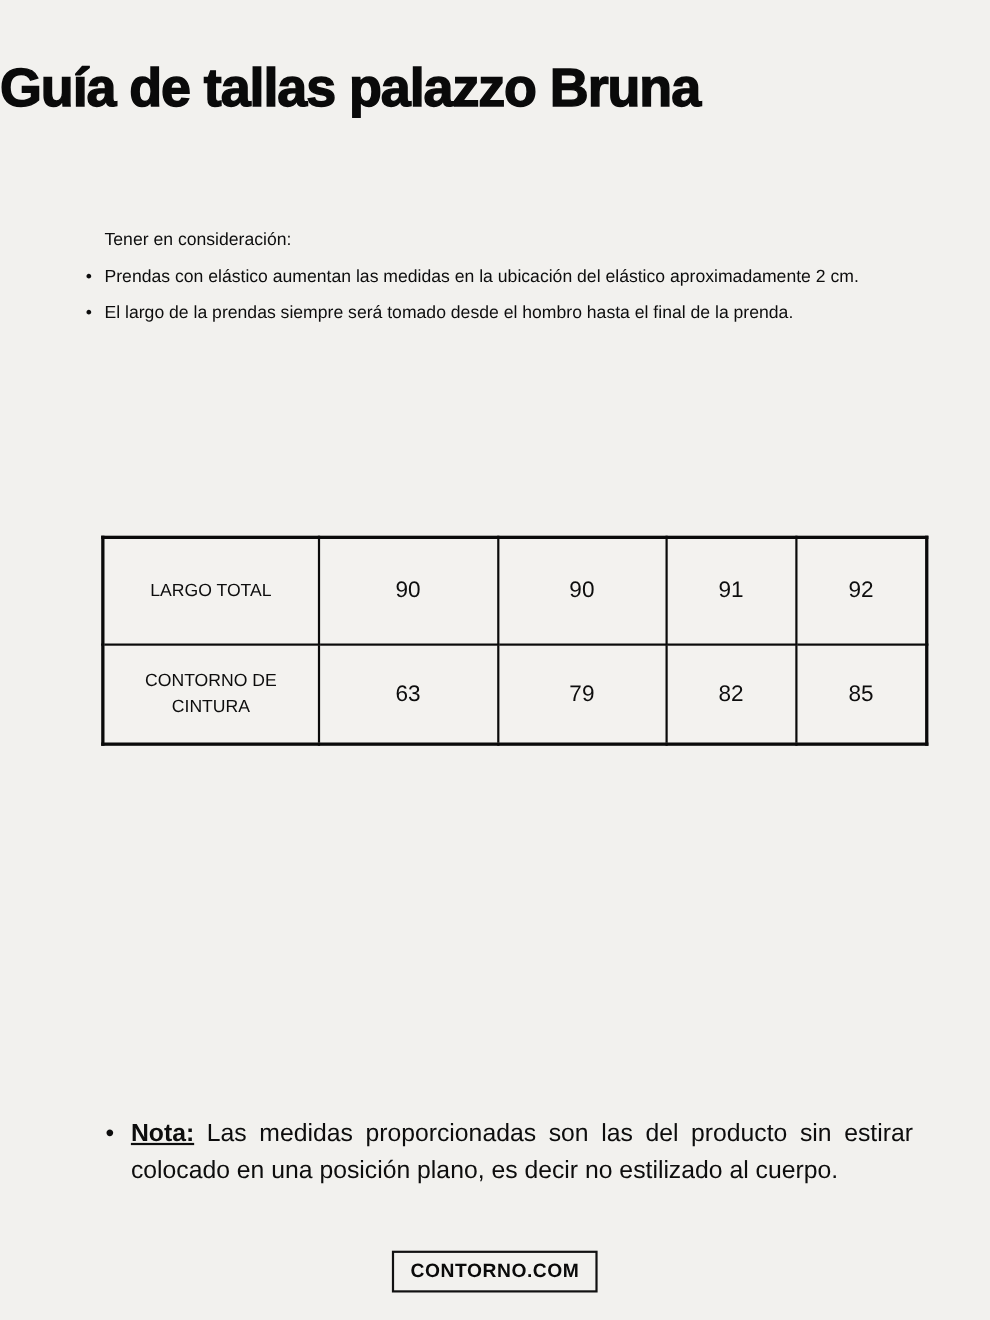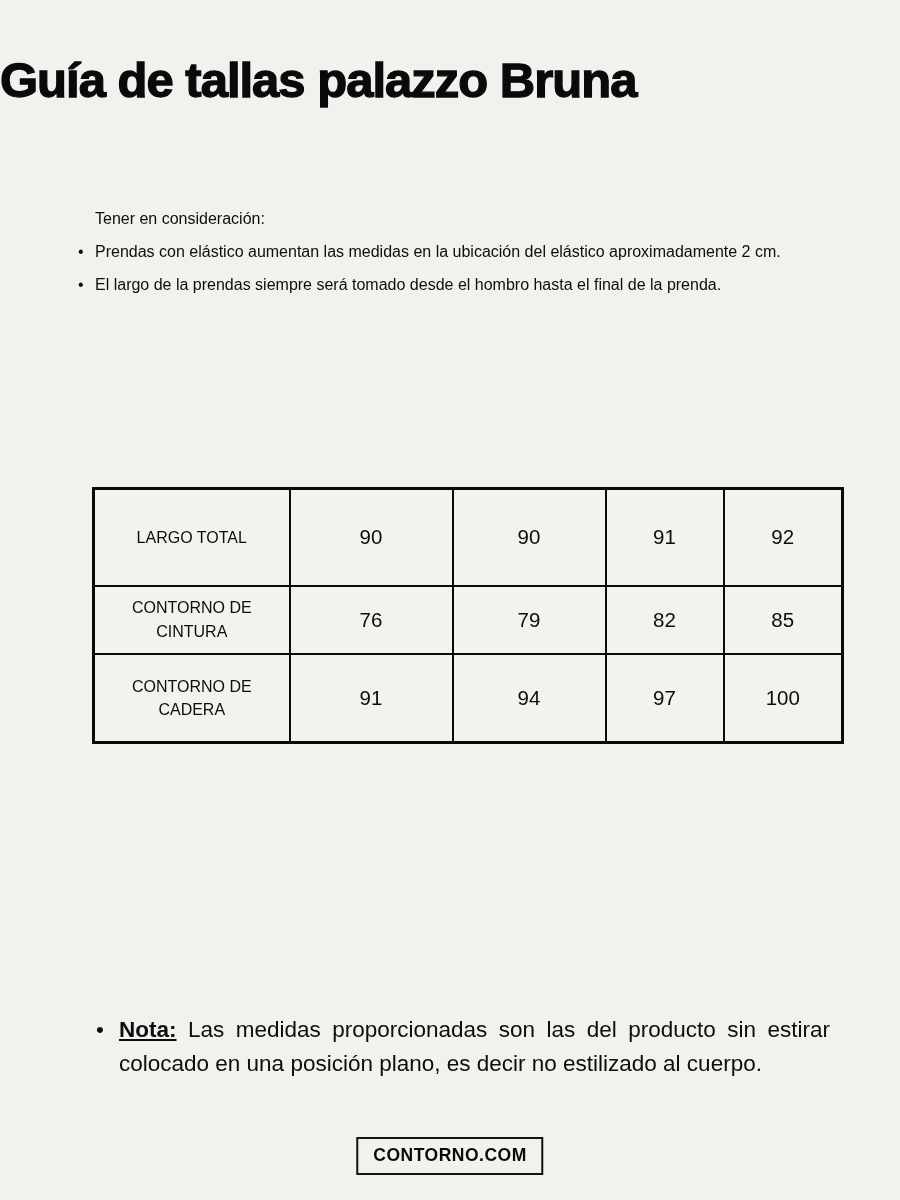--- a/index.html
+++ b/index.html
@@ -68,21 +68,21 @@
     border: 2.5px solid #0a0a0a;
     text-align: center;
     vertical-align: middle;
     font-weight: normal;
     font-size: 20.5px;
     line-height: 1.45;
     padding: 0 6px;
   }
   .size-table tr.header-row { height: 93px; }
   .size-table tr.row-1 { height: 97px; }
-  .size-table tr.row-2 { height: 68px; }
+  .size-table tr.row-2 { height: 91px; }
   .size-table tr.row-3 { height: 89px; }
   .size-table .row-label { font-size: 16px; }
 
   
   .note {
     position: absolute;
     top: 1013px;
     left: 96px;
     width: 734px;
     font-size: 22.5px;
@@ -141,31 +141,24 @@
   <tbody>
     <tr class="row-1">
       <td class="row-label">LARGO TOTAL</td>
       <td>90</td>
       <td>90</td>
       <td>91</td>
       <td>92</td>
     </tr>
     <tr class="row-2">
       <td class="row-label">CONTORNO DE CINTURA</td>
-      <td>76</td>
+      <td>63</td>
       <td>79</td>
       <td>82</td>
       <td>85</td>
-    </tr>
-    <tr class="row-3">
-      <td class="row-label">CONTORNO DE CADERA</td>
-      <td>91</td>
-      <td>94</td>
-      <td>97</td>
-      <td>100</td>
     </tr>
   </tbody>
 </table>
 
 <div class="note">
   <div class="bullet-wrap">
     <span class="bullet">•</span><b>Nota:</b> <span>Las medidas proporcionadas son las del producto sin estirar colocado en una posición plano, es decir no estilizado al cuerpo.</span>
   </div>
 </div>
 

